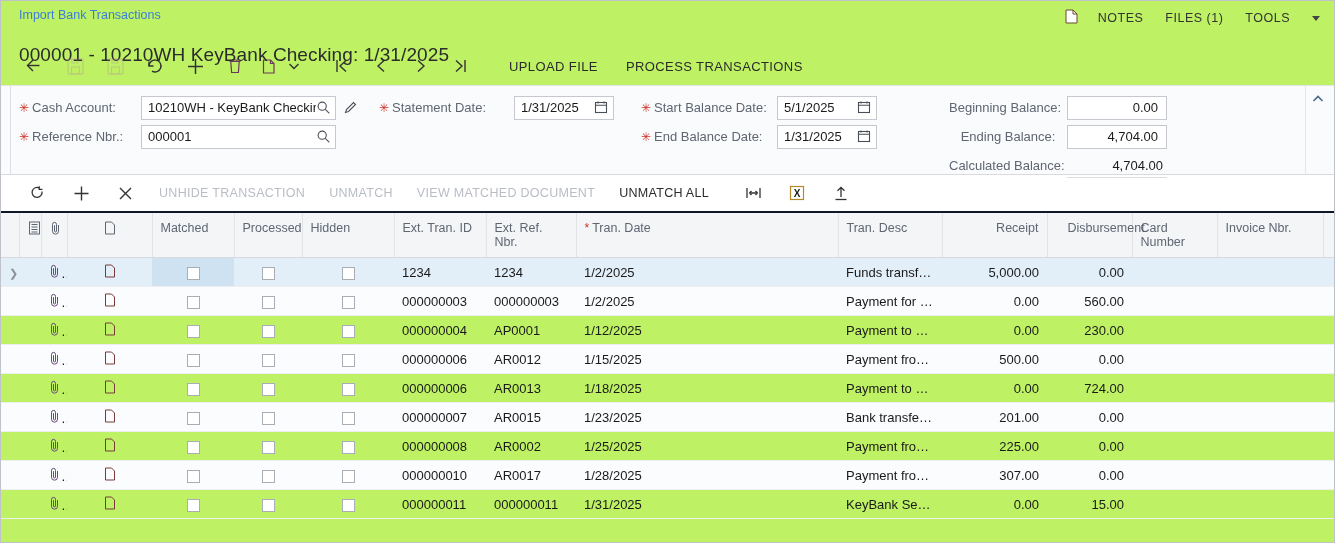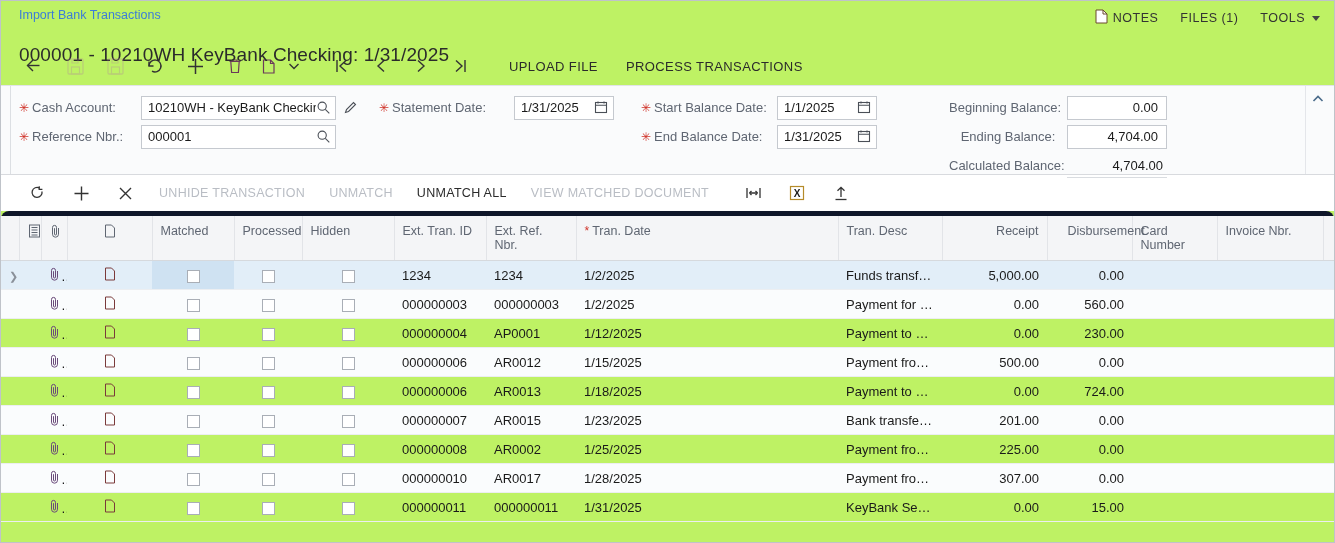--- a/index.html
+++ b/index.html
@@ -28,21 +28,21 @@
   }
   .page-title {
     font-size:19px; color:#2b2b2b; line-height:26px;
     margin-top:19px; font-weight:400; letter-spacing:.1px;
   }
   .hdr-right {
     position:absolute; right:14px; top:8px;
     display:flex; align-items:center; gap:22px;
   }
   .hdr-btn {
-    display:flex; align-items:center; gap:5px;
+    display:flex; align-items:center; gap:20px;
     font-size:12.5px; color:#333; letter-spacing:.5px;
     cursor:pointer; user-select:none;
   }
   .caret-dn {
     width:0;height:0;border-left:4.5px solid transparent;
     border-right:4.5px solid transparent;border-top:5px solid #444;
     display:inline-block; margin-left:2px;
   }
 
   
@@ -113,21 +113,21 @@
     justify-content:center;cursor:pointer;color:#3a3a3a;
   }
   .gb-text {
     padding:0 12px;height:30px;display:flex;align-items:center;
     font-size:12.5px; letter-spacing:.3px; cursor:pointer;
     color:#2b2b2b; white-space:nowrap;
   }
   .gb-text.disabled { color:#b9bdc4; cursor:default; }
 
   
-  .gridwrap { border-top:5px solid #0f172a;border-radius:8px; }
+  .gridwrap { border-top:2px solid #0f172a; }
   table.grid { width:1335px; border-collapse:collapse; table-layout:fixed; }
   table.grid th {
     background:#f4f5f7; color:#5f6672; font-weight:400;
     font-size:12.5px; text-align:left; vertical-align:top;
     padding:8px 8px 8px 8px; height:44px;
     border-right:1px solid #e2e4e8; border-bottom:1px solid #d6d9dd;
   }
   table.grid th.r { text-align:right;padding-left:20px; }
   table.grid th.c { text-align:center; }
   table.grid td {
@@ -315,21 +315,21 @@
       </div>
     </div>
 
     <div class="fcol" style="left:640px;">
       <div class="frow">
         <div class="flabel" style="width:136px;">
           <span class="req">✳</span>
           <span>Start Balance Date:</span>
         </div>
         <div class="fieldbox" style="width:100px;">
-          <span class="val">1/1/2025</span>
+          <span class="val">5/1/2025</span>
           <span class="fbi">
             <svg width="14" height="14" viewBox="0 0 14 14">
                 <rect x="1.5" y="2.5" width="11" height="10" fill="none" stroke="#4a4f57" stroke-width="1.1"></rect>
                 <path d="M1.5 5.2h11M4 1.6v2M10 1.6v2" stroke="#4a4f57" stroke-width="1.1"></path>
               </svg>
           </span>
         </div>
       </div>
       <div class="frow">
         <div class="flabel" style="width:136px;">
@@ -386,22 +386,22 @@
           <path d="M8.5 1.5v14M1.5 8.5h14" stroke="#333" stroke-width="1.4"></path>
         </svg>
     </div>
     <div class="gb-ico">
       <svg width="15" height="15" viewBox="0 0 15 15">
           <path d="M2 2l11 11M13 2L2 13" stroke="#333" stroke-width="1.4"></path>
         </svg>
     </div>
     <div class="gb-text disabled">UNHIDE TRANSACTION</div>
     <div class="gb-text disabled">UNMATCH</div>
+    <div class="gb-text disabled">VIEW MATCHED DOCUMENT</div>
     <div class="gb-text">UNMATCH ALL</div>
-    <div class="gb-text disabled">VIEW MATCHED DOCUMENT</div>
     <div class="gb-ico" style="margin-left:10px;">
       <svg width="17" height="14" viewBox="0 0 17 14">
           <path d="M2 2v10M15 2v10M4.5 7h8" stroke="#333" stroke-width="1.3"></path>
           <path d="M4.5 7l2-2M4.5 7l2 2M12.5 7l-2-2M12.5 7l-2 2" fill="none" stroke="#333" stroke-width="1.3"></path>
         </svg>
     </div>
     <div class="gb-ico">
       <svg width="16" height="16" viewBox="0 0 16 16">
           <rect x="1.5" y="1.5" width="13" height="13" fill="none" stroke="#b58b2a" stroke-width="1.2"></rect>
           <text x="8" y="12" font-size="10" font-weight="bold" text-anchor="middle" fill="#1a1a1a" font-family="Liberation Sans, sans-serif">X</text>

